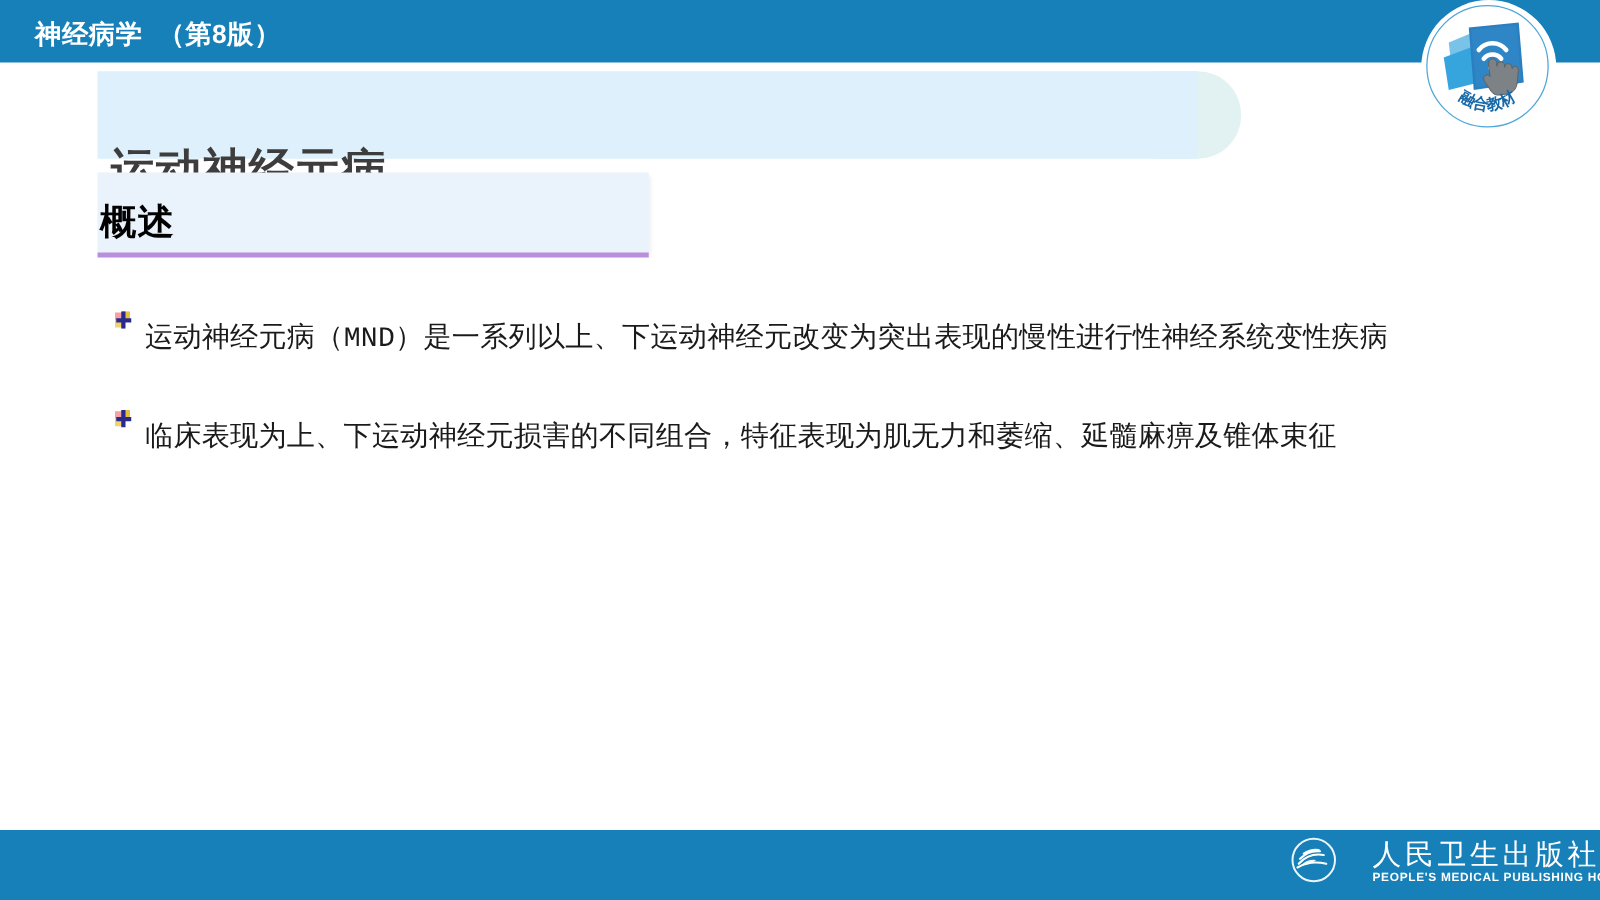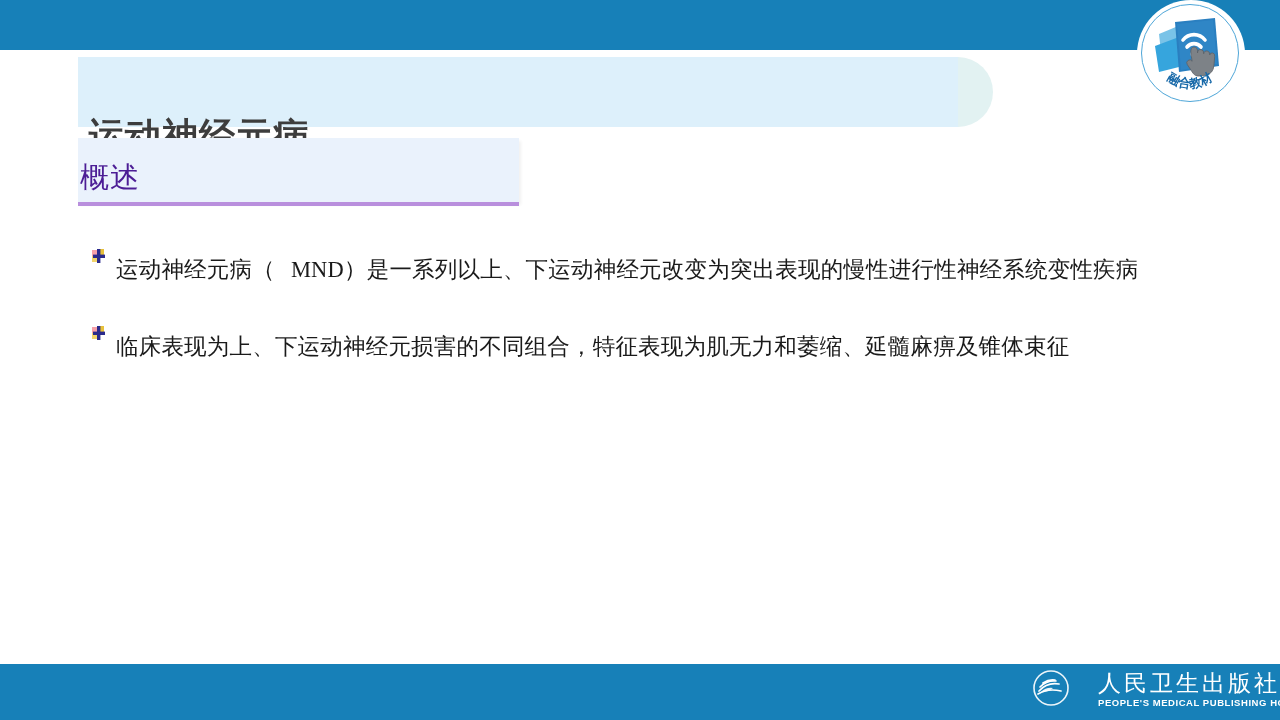--- a/index.html
+++ b/index.html
@@ -117,22 +117,22 @@
     top: 202px;
     width: 441px;
     height: 4px;
     background: #b98fdd;
   }
   .subtitle-text {
     position: absolute;
     left: 80px;
     top: 158px;
     font-size: 29px;
-    font-weight: normal;
-    color: #4c1d95;
+    font-weight: bold;
+    color: #000000;
     letter-spacing: 1px;
     white-space: pre;
     text-align: right;
   }
 
   
   .body-area {
     position: absolute;
     left: 92px;
     top: 238px;
@@ -155,22 +155,21 @@
     font-size: 22.5px;
     line-height: 63px;
     color: #1a1a1a;
     letter-spacing: 0.2px;
     text-align: justify;
   }
   .bullet-text.single {
     line-height: 40px;
   }
   .mnd {
-    font-family: Liberation Serif, serif;
-    margin-left: 16px;
+    font-family: Liberation Mono, monospace;
   }
 
   
   .footer-bar {
     position: absolute;
     left: 0;
     top: 664px;
     width: 1280px;
     height: 56px;
     background: #1780b8;
@@ -203,20 +202,21 @@
     letter-spacing: 0.55px;
     white-space: pre;
   }
 </style>
 </head>
 <body>
 
 <div class="slide">
 
   <div class="header-bar"></div>
+  <div class="header-title">神经病学  （第8版）</div>
 
   <div class="corner-badge">
     <div class="badge-ring"></div>
     <svg class="badge-svg" width="104" height="104" viewBox="0 0 104 104">
       <defs>
         <path id="arcpath" d="M 18,64 A 36,36 0 0 0 84,64" fill="none"></path>
       </defs>
 
       <g transform="translate(2,2)">
         <polygon points="18,30 42,20 48,58 22,66" fill="#79c3e8"></polygon>

